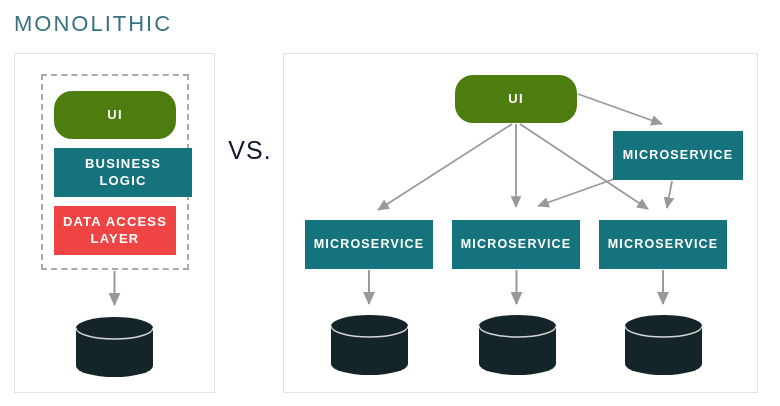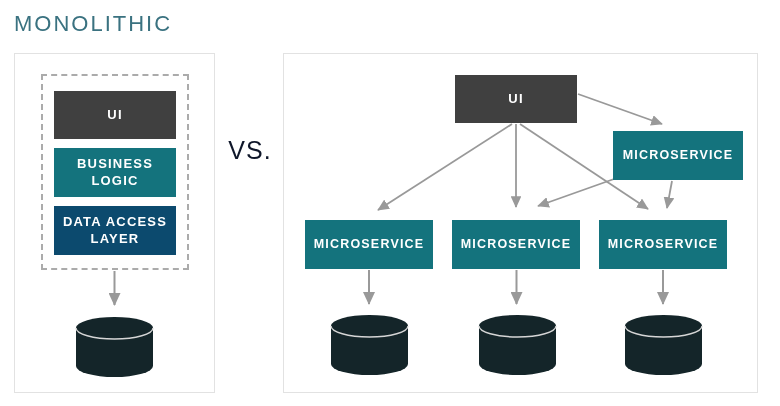--- a/index.html
+++ b/index.html
@@ -60,26 +60,26 @@
     align-items: center;
     justify-content: center;
     text-align: center;
     color: #ffffff;
     font-weight: bold;
     font-size: 13px;
     letter-spacing: 1.2px;
     line-height: 1.25;
     z-index: 4;
   }
-  .fill-dark { background: #404040; }
+  .fill-dark { background: #4d7c0f; border-radius: 18px; }
   .fill-teal { background: #14737d; }
-  .fill-gray { background: #0c4a6e; justify-content: flex-end; }
+  .fill-gray { background: #ef4444; justify-content: flex-end; }
 
   .layer-ui       { left: 54px; top: 91px;  width: 122px; height: 48px; }
-  .layer-business { left: 54px; top: 148px; width: 122px; height: 49px; padding: 0 6px; }
+  .layer-business { left: 54px; top: 148px; width: 138px; height: 49px; padding: 0 6px; }
   .layer-data     { left: 54px; top: 206px; width: 122px; height: 49px; padding: 0 6px; }
 
   .ms-ui    { left: 455px; top: 75px;  width: 122px; height: 48px; }
   .ms-right { left: 613px; top: 131px; width: 130px; height: 49px; font-size: 12.5px; }
   .ms-1     { left: 305px; top: 220px; width: 128px; height: 49px; font-size: 12.5px; }
   .ms-2     { left: 452px; top: 220px; width: 128px; height: 49px; font-size: 12.5px; }
   .ms-3     { left: 599px; top: 220px; width: 128px; height: 49px; font-size: 12.5px; }
 
   
   .db {

